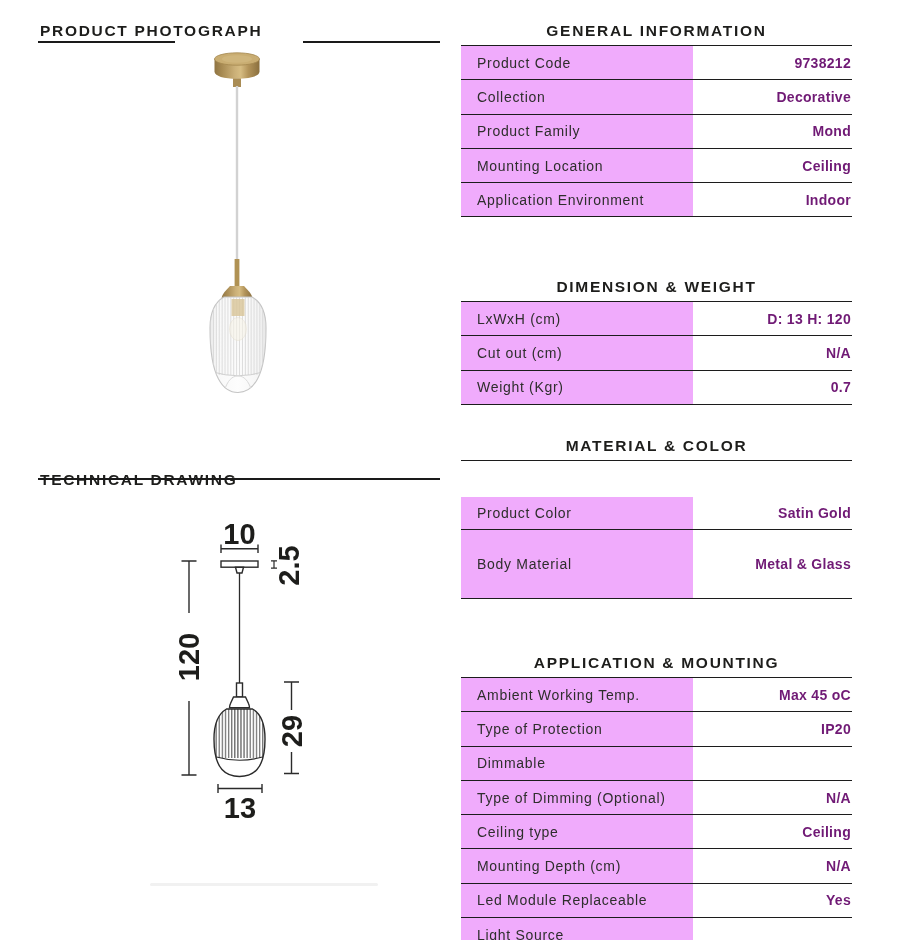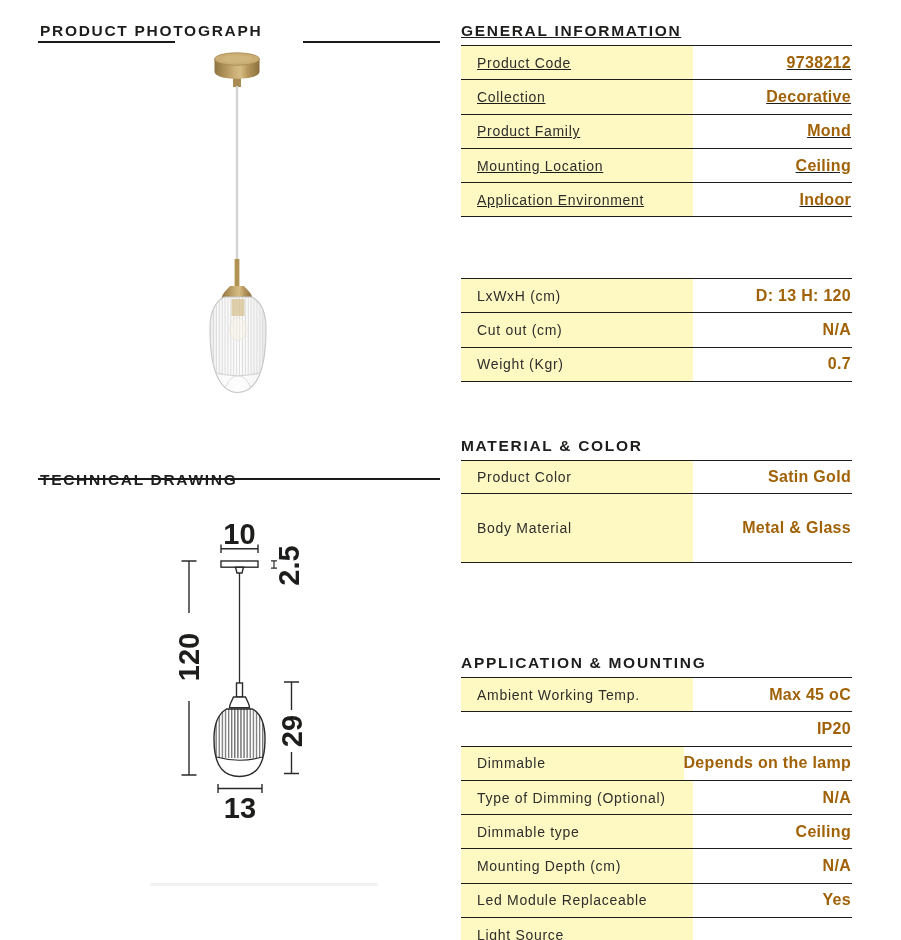--- a/index.html
+++ b/index.html
@@ -4,21 +4,21 @@
 <style>
   * { margin:0; padding:0; box-sizing:border-box; }
   html,body { background:#ffffff; }
   body {
     width:901px; height:940px;
     font-family:"Liberation Sans", sans-serif;
     color:#1d1d1b;
     position:relative;
     overflow:hidden;
   }
-  .sheet { position:absolute; inset:0; }
+  .sheet { position:absolute; inset:0;text-align:center; }
 
   
   .sec-title {
     font-size:15.5px; font-weight:bold; letter-spacing:1.7px;
     color:#1d1d1b; white-space:nowrap; line-height:17px;
   }
 
   
   .left-col { position:absolute; left:38px; top:15px; width:402px; height:910px; }
   .left-col .sec-title { position:absolute; left:2px; }
@@ -35,40 +35,40 @@
   #photo-svg { position:absolute; left:0; top:30px; }
   #drawing-svg { position:absolute; left:0; top:485px; }
   #shadow-line {
     position:absolute; left:112px; top:868px; width:228px; height:3px;
     background:#f1f1f1; border-radius:2px;
   }
 
   
   .right-col { position:absolute; left:461px; top:15px; width:391px; }
   .section { position:absolute; left:0; width:391px; }
-  #sec-0 { top:7px;text-decoration:underline; }
+  #sec-0 { top:7px; }
   #sec-1 { top:263px; }
   #sec-2 { top:422px; }
   #sec-3 { top:639px; }
   .section .sec-title { display:block; margin-bottom:6px; }
   .tbl { border-top:1.5px solid #1c1c1c; }
   .row { display:flex; height:34.3px; border-bottom:1.5px solid #1c1c1c; }
   .row.tall { height:68.5px; }
-  .row.short { height:33px; }
+  .row.short { height:33px;margin-top:36px; }
   .cell.label {
-    width:232px; background:#fef9c3;
+    width:232px; background:#f0abfc;
     display:flex; align-items:center;
     padding-left:16px;
     font-size:14px; letter-spacing:0.7px; color:#2e2e2c;
     white-space:nowrap;
   }
   .cell.value {
     flex:1; display:flex; align-items:center; justify-content:flex-end;
     padding-right:1px;
-    font-size:16px; font-weight:bold; letter-spacing:0.3px; color:#a16207;
+    font-size:14px; font-weight:bold; letter-spacing:0.3px; color:#701a75;
     white-space:nowrap;
   }
 
   
   .dim-text {
     font-family:"Liberation Sans", sans-serif;
     font-size:29px; font-weight:bold; fill:#1d1d1b;
   }
 </style>
 </head>
@@ -216,20 +216,21 @@
           <div class="cell value">Ceiling</div>
         </div>
         <div class="row">
           <div class="cell label">Application Environment</div>
           <div class="cell value">Indoor</div>
         </div>
       </div>
     </div>
 
     <div class="section" id="sec-1">
+      <h2 class="sec-title">DIMENSION &amp; WEIGHT</h2>
       <div class="tbl">
         <div class="row">
           <div class="cell label">LxWxH (cm)</div>
           <div class="cell value">D: 13 H: 120</div>
         </div>
         <div class="row">
           <div class="cell label">Cut out (cm)</div>
           <div class="cell value">N/A</div>
         </div>
         <div class="row">
@@ -254,32 +255,32 @@
     </div>
 
     <div class="section" id="sec-3">
       <h2 class="sec-title">APPLICATION &amp; MOUNTING</h2>
       <div class="tbl">
         <div class="row">
           <div class="cell label">Ambient Working Temp.</div>
           <div class="cell value">Max 45 oC</div>
         </div>
         <div class="row">
+          <div class="cell label">Type of Protection</div>
           <div class="cell value">IP20</div>
         </div>
         <div class="row">
           <div class="cell label">Dimmable</div>
-          <div class="cell value">Depends on the lamp</div>
         </div>
         <div class="row">
           <div class="cell label">Type of Dimming (Optional)</div>
           <div class="cell value">N/A</div>
         </div>
         <div class="row">
-          <div class="cell label">Dimmable type</div>
+          <div class="cell label">Ceiling type</div>
           <div class="cell value">Ceiling</div>
         </div>
         <div class="row">
           <div class="cell label">Mounting Depth (cm)</div>
           <div class="cell value">N/A</div>
         </div>
         <div class="row">
           <div class="cell label">Led Module Replaceable</div>
           <div class="cell value">Yes</div>
         </div>

